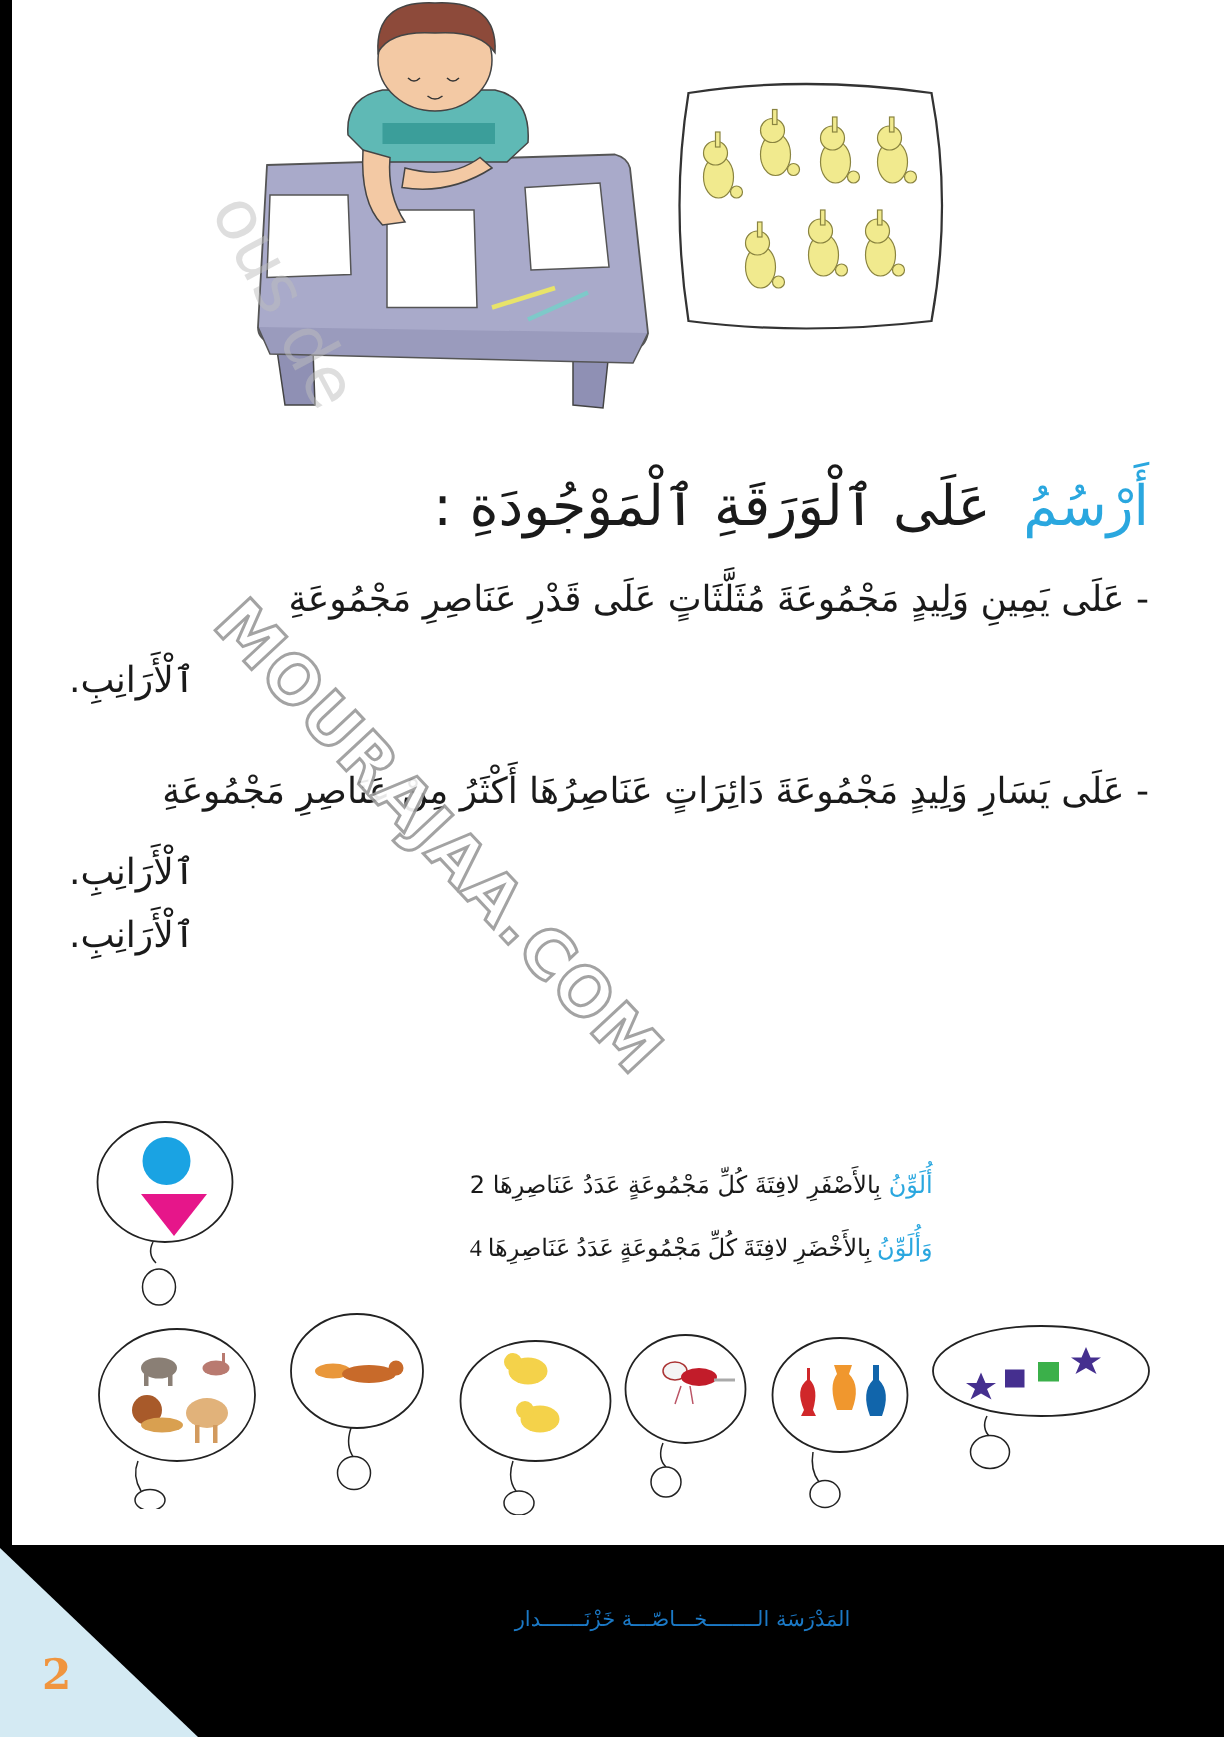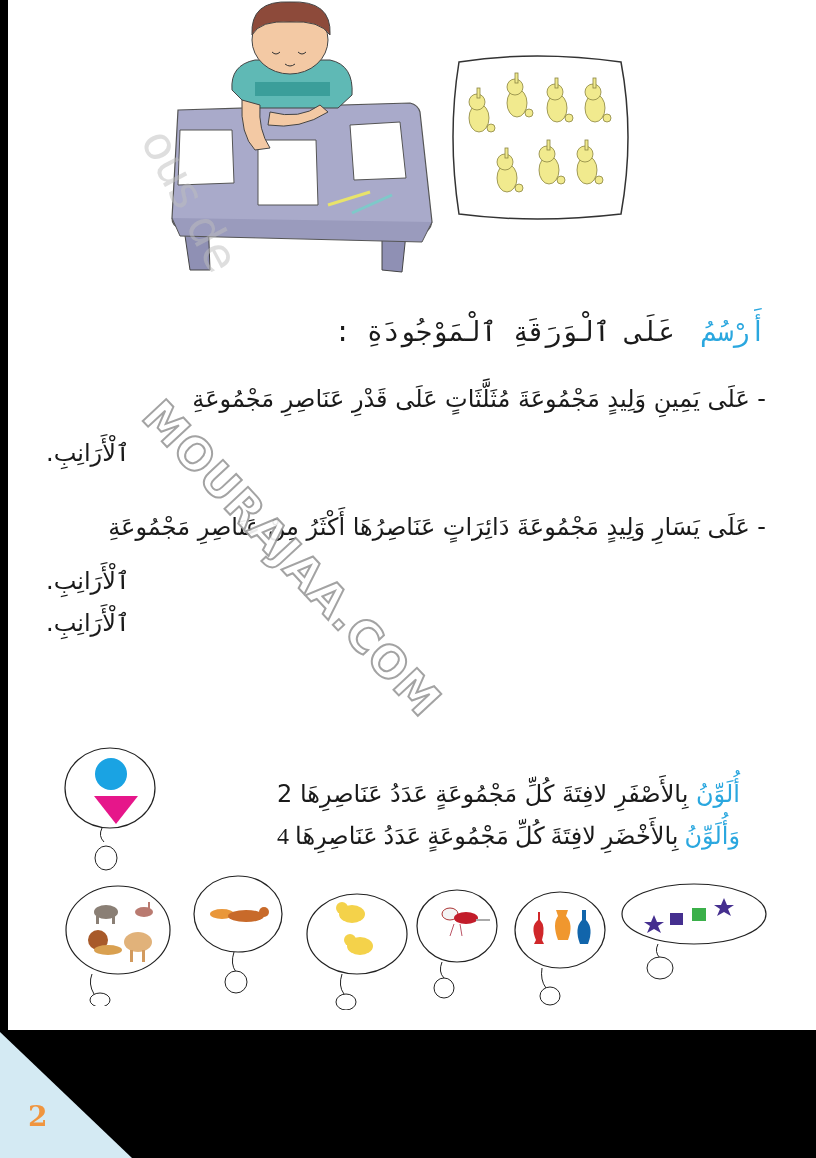--- a/index.html
+++ b/index.html
@@ -31,32 +31,32 @@
       transform: rotate(62deg); transform-origin: left top;
       font-family: "DejaVu Sans", sans-serif; font-size: 46px;
       color: rgba(190,190,190,0.5); pointer-events: none; white-space: nowrap; z-index: 4;
     }
 
     
     .instr {
       position: absolute; right: 50px; width: 720px; direction: rtl; text-align: right;
       font-family: "DejaVu Sans", sans-serif; color: #1a1a1a;
     }
-    .instr-title { top: 316px; font-size: 27px; font-family: Liberation Mono, monospace; }
+    .instr-title { top: 316px; font-size: 37px; }
     .instr-title .verb { color: #2aa7df; margin-left: 10px; }
     .item { font-size: 24px; line-height: 54px; }
     .item1 { top: 372px; }
     .item2 { top: 500px; }
     .item3 { top: 596px; }
     .item .cont { display: block; padding-right: 0; text-align: left; direction: rtl; }
     .item .cont span { display: inline-block; direction: rtl; text-align: center; }
 
     
-    .color-block { position: absolute; left: 195px; width: 545px; direction: rtl; text-align: right;
-      font-family: "DejaVu Sans", sans-serif; font-size: 24px; color: #1a1a1a; }
+    .color-block { position: absolute; left: 195px; width: 545px; direction: rtl; text-align: center;
+      font-family: "DejaVu Sans", sans-serif; font-size: 16px; color: #1a1a1a; }
     .cb1 { top: 780px; }
     .cb2 { top: 822px; font-family: Liberation Serif, serif; }
     .color-block .verb { color: #2aa7df; }
 
     .bubble { position: absolute; }
     .bubble svg { display: block; width: 100%; height: 100%; }
 
     
     .footer { position: absolute; left: 0; top: 1030px; width: 816px; height: 128px; background: #000; }
     .footer-tri { position: absolute; left: 0; top: 0; width: 140px; height: 128px; }
@@ -278,13 +278,14 @@
     <rect x="72" y="28" width="14" height="13" fill="#3bb04a"></rect>
     <polygon points="104,18 107,25 114,25 108,29 111,36 104,32 97,36 100,29 94,25 101,25" fill="#452f8f"></polygon>
   </svg>
 </div>
 
 <div class="footer">
   <svg class="footer-tri" viewBox="0 0 140 128">
     <polygon points="0,2 132,128 0,128" fill="#d4eaf3"></polygon>
   </svg>
   <div class="page-num">2</div>
+  <div class="footer-text">المَدْرَسَة الــــــــخـــاصّـــة خَزْنَـــــــدار</div>
 </div>
 
 </body></html>

